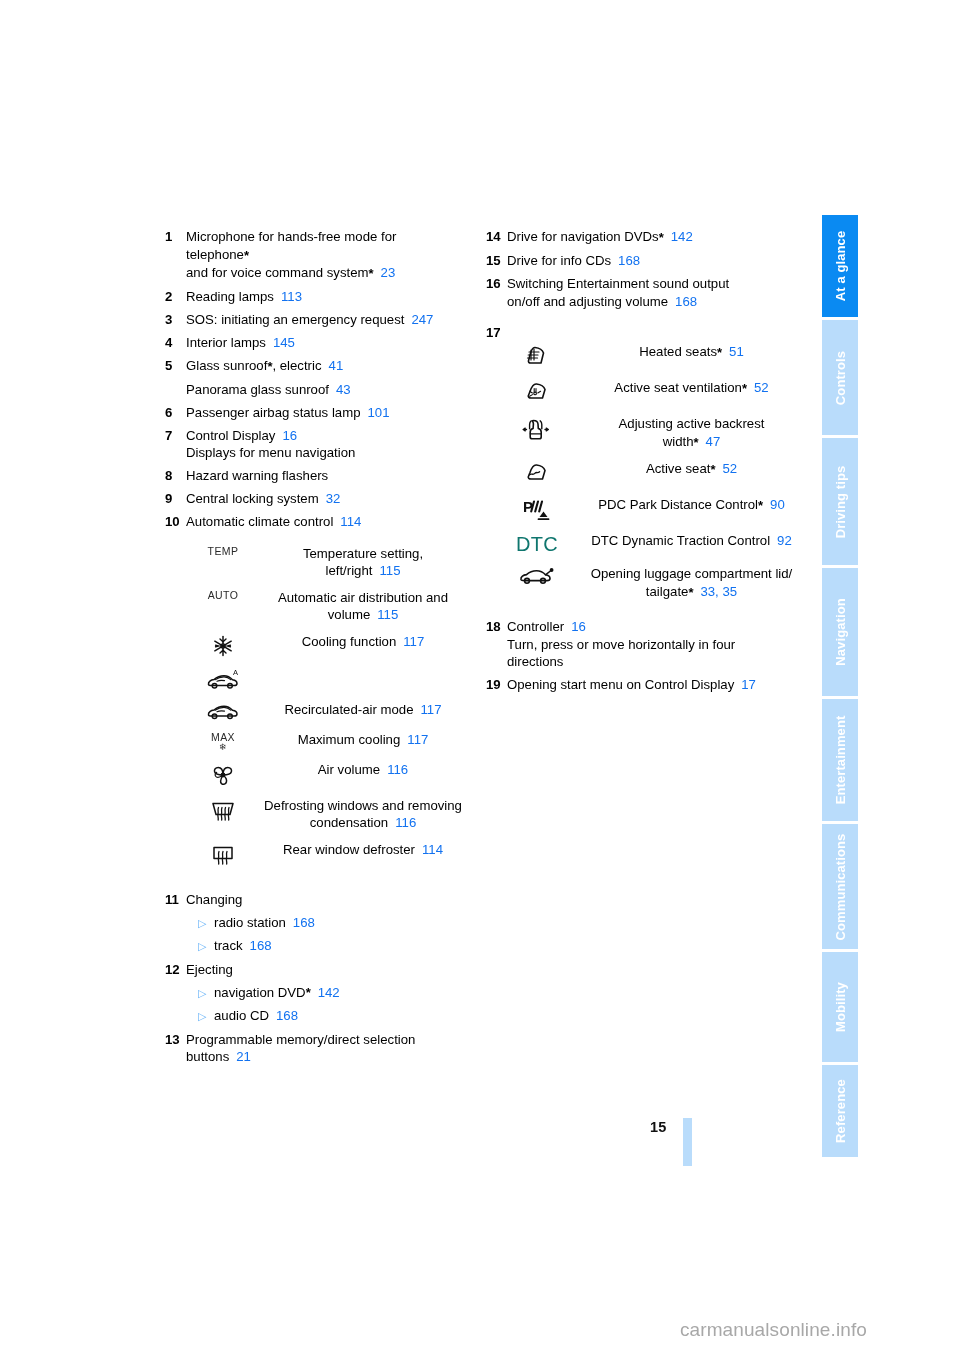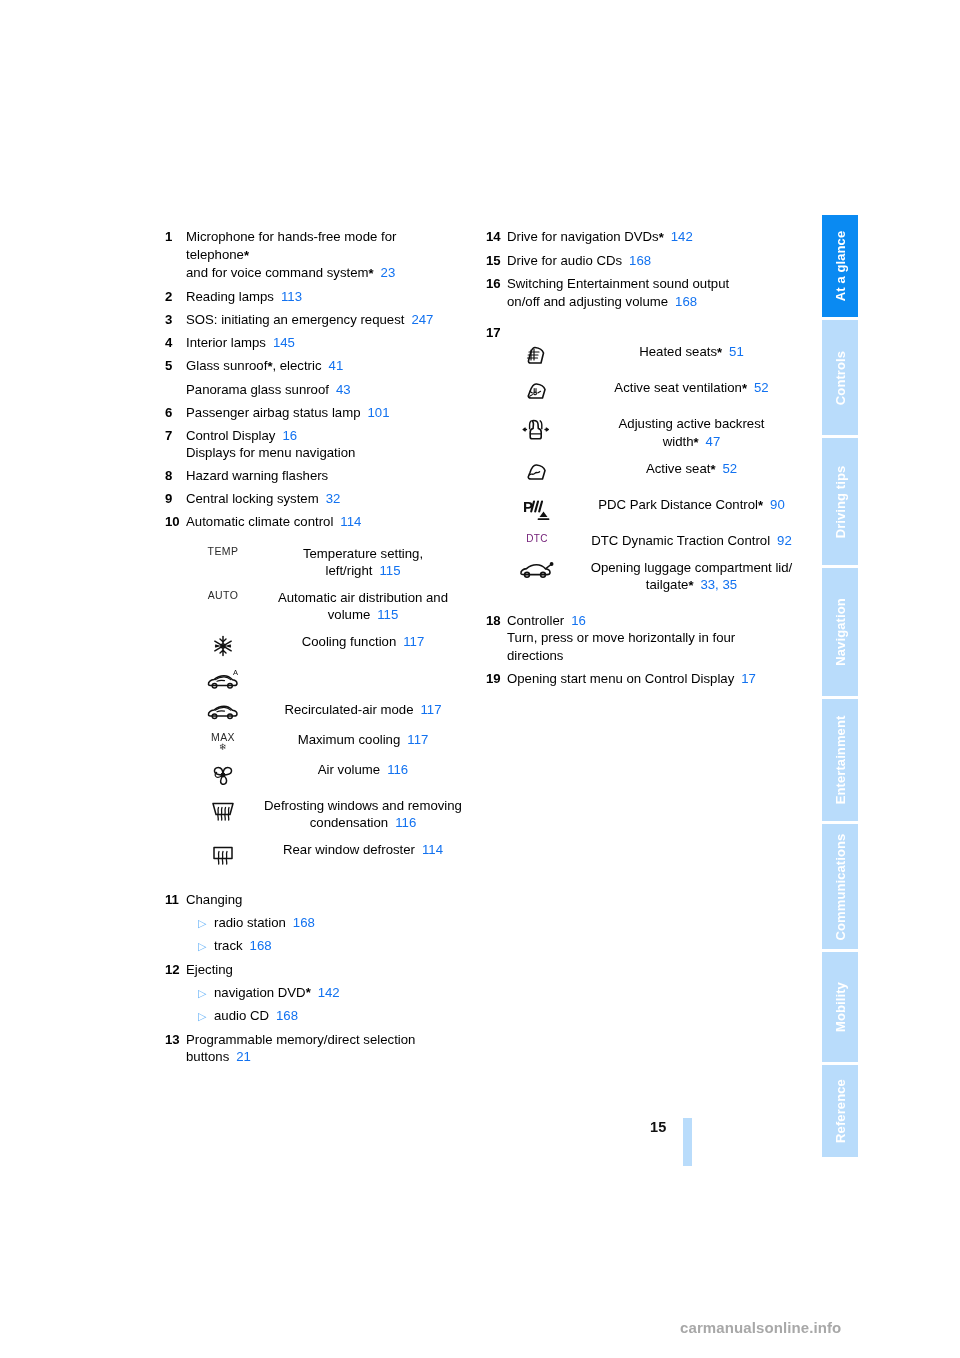--- a/index.html
+++ b/index.html
@@ -53,25 +53,24 @@
     position: absolute;
     left: 683px; top: 1118px;
     width: 9px; height: 48px;
     background: #b9dcfb;
   }
 
   
   .watermark {
     position: absolute;
     left: 680px; top: 1319px;
-    font-size: 15px;
+    font-size: 19px;
     color: #a8a8a8;
     letter-spacing: .1px;
     white-space: nowrap;
-    font-weight: bold;
   }
 
   
   .col-left  { position: absolute; left: 165px; top: 228px; width: 312px; }
   .col-right { position: absolute; left: 486px; top: 228px; width: 330px; }
 
   
   .nrow {
     display: flex;
     align-items: flex-start;
@@ -130,21 +129,21 @@
   }
   .glyph-text {
     font-size: 10.5px;
     letter-spacing: .4px;
     color: #2a2a2a;
     font-family: "Liberation Sans", sans-serif;
     text-align: center;
     line-height: 1.05;
   }
   .glyph-text .tiny { font-size: 9px; display:block; }
-  .glyph-dtc { font-size: 10px; letter-spacing: .3px; color: #701a75; text-align: right; }
+  .glyph-dtc { font-size: 20px; letter-spacing: .3px; color: #0f766e; text-align: right; }
 
   
   .climate-table { margin-left: 32px; margin-top: 14px; }
   .climate-table .icon-cell { flex: 0 0 52px; }
 
   .seat-table { margin-left: 21px; margin-top: 2px; }
   .seat-table .icon-cell { flex: 0 0 60px; }
 
   .block-gap { height: 14px; }
   .block-gap-sm { height: 8px; }
@@ -412,21 +411,21 @@
     <div class="nrow">
       <span class="num">14</span>
       <span class="body">
         <span>Drive for navigation DVDs</span><span class="star">*</span><span class="sp-wide"></span><span class="ref">142</span>
       </span>
     </div>
 
     <div class="nrow">
       <span class="num">15</span>
       <span class="body">
-        <span>Drive for audio CDs</span><span class="sp-wide"></span><span class="ref">168</span>
+        <span>Drive for info CDs</span><span class="sp-wide"></span><span class="ref">168</span>
       </span>
     </div>
 
     <div class="nrow">
       <span class="num">16</span>
       <span class="body">
         <span>Switching Entertainment sound output</span><br>
         <span>on/off and adjusting volume</span><span class="sp-wide"></span><span class="ref">168</span>
       </span>
     </div>

